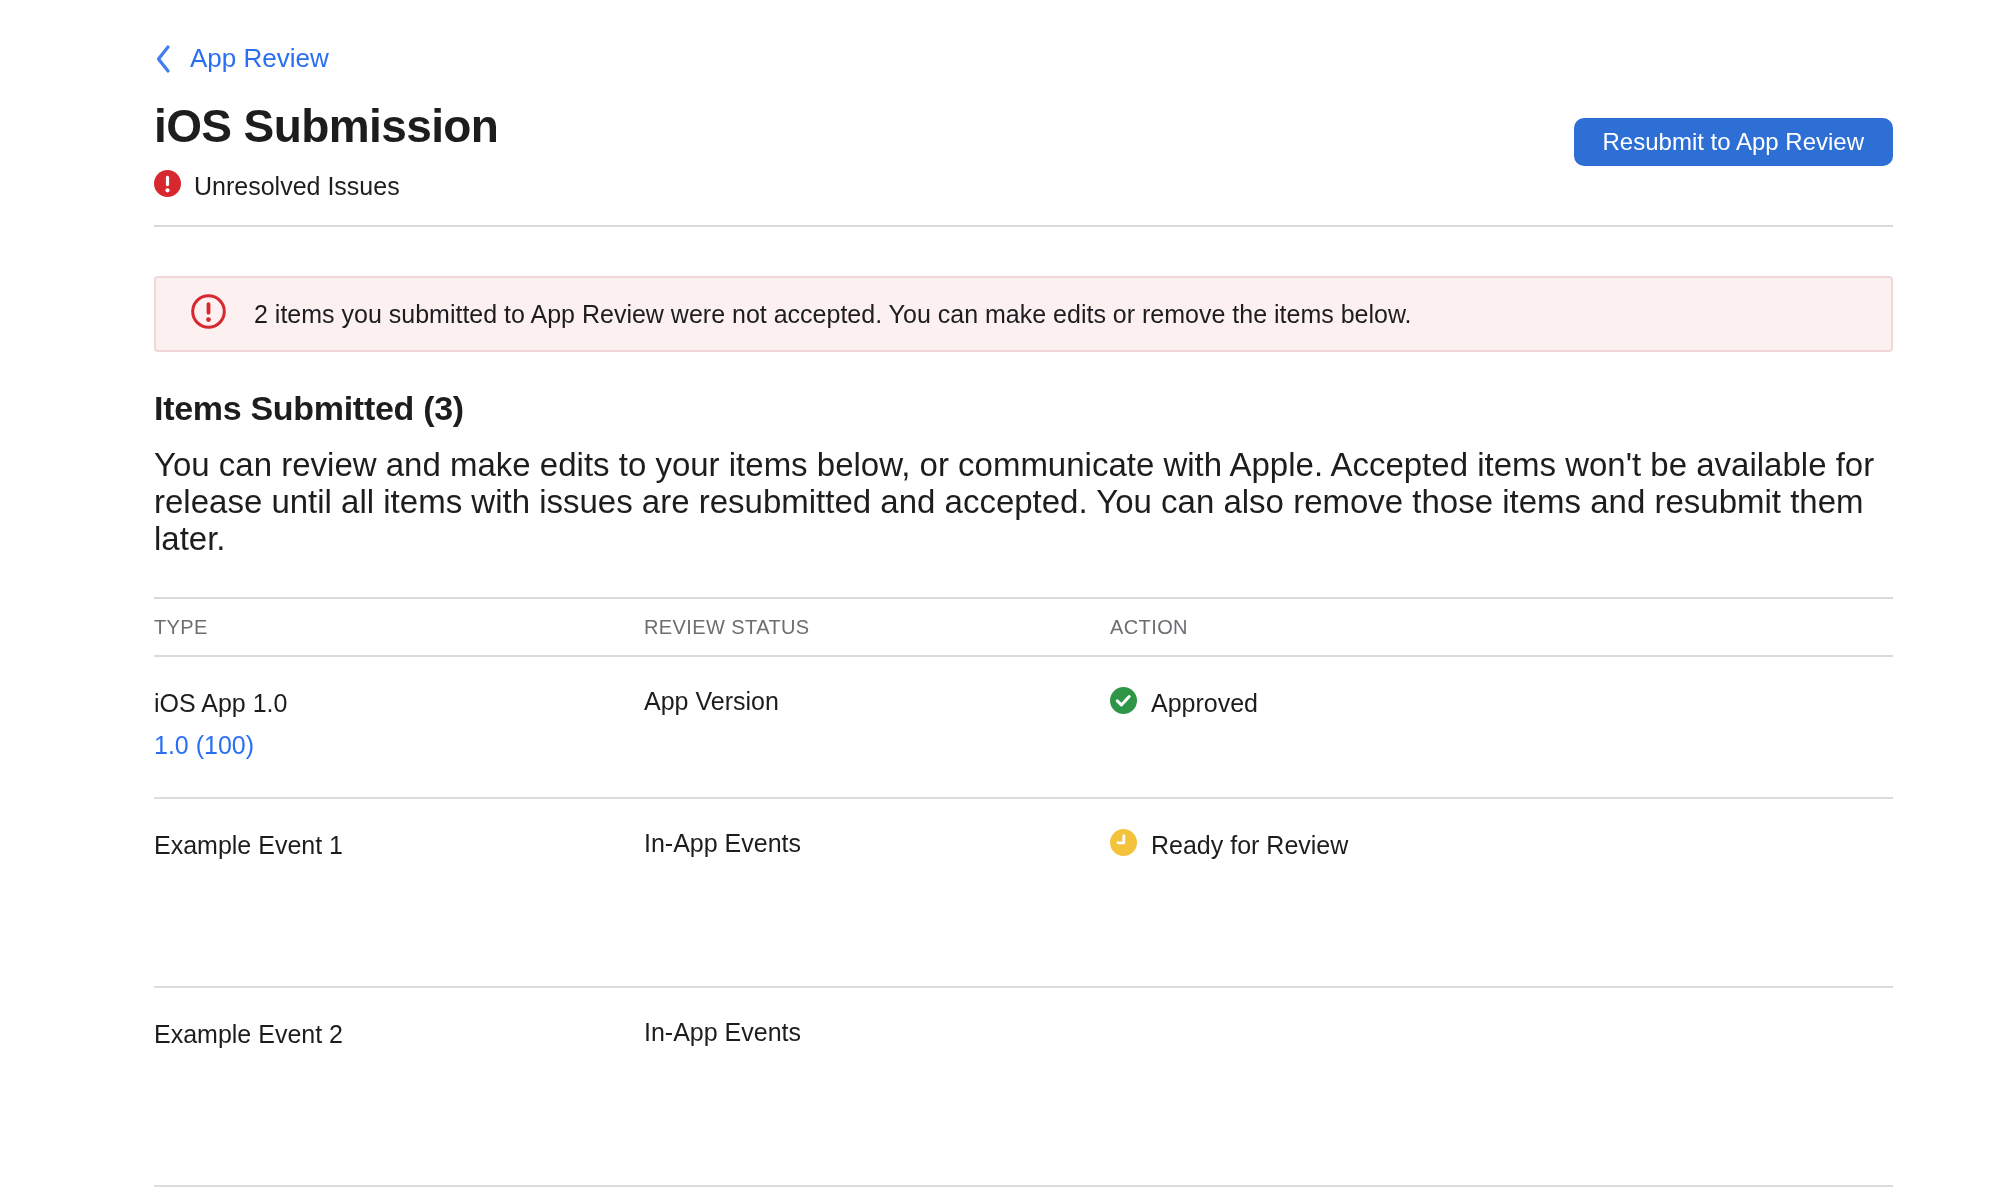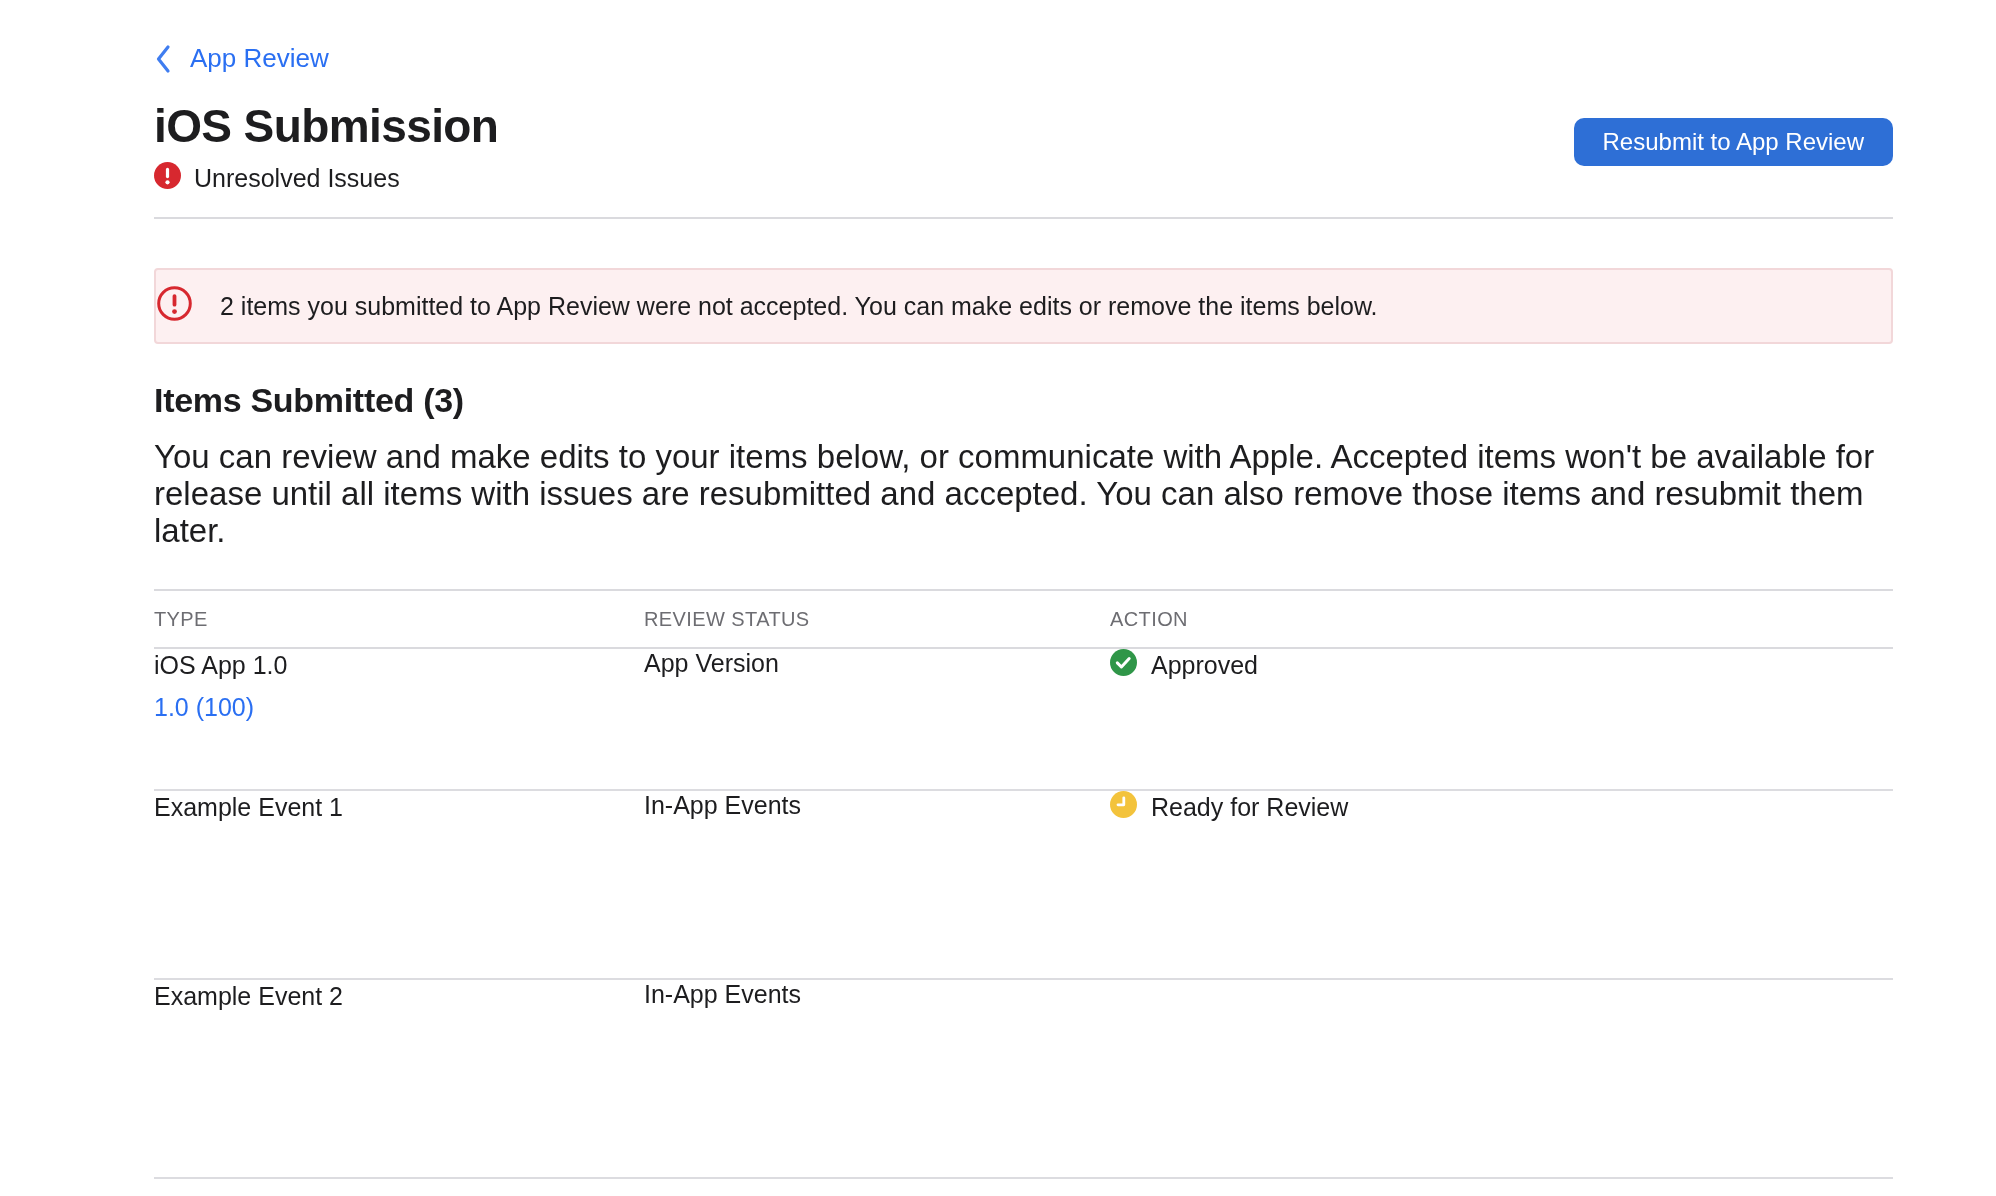--- a/index.html
+++ b/index.html
@@ -23,21 +23,21 @@
     color: #2a6ff2;
     font-size: 26px;
     text-decoration: none;
     cursor: pointer;
   }
   .back-link .chev { display: inline-flex; color: #3f7df0; }
 
   
   .header-row { display: flex; justify-content: space-between; align-items: flex-start; margin-top: 20px; }
   .page-title { margin: 0; font-size: 46px; font-weight: 700; letter-spacing: -0.6px; line-height: 56px; }
-  .status-row { display: flex; align-items: center; gap: 13px; margin-top: 8px; font-size: 25px; color: #1d1d1f; }
+  .status-row { display: flex; align-items: center; gap: 13px; margin-top: 16px; font-size: 25px; color: #1d1d1f; }
   .resubmit-btn {
     margin-top: 20px;
     height: 48px;
     padding: 4px 29px;
     background: #2e6fd6;
     color: #ffffff;
     font-family: "Liberation Sans", sans-serif;
     font-size: 24px;
     border: none;
     border-radius: 10px;
@@ -51,20 +51,21 @@
   .alert-banner {
     margin-top: 49px;
     box-sizing: border-box;
     height: 76px;
     background: #fdf0f1;
     border: 2px solid #f2d7d9;
     border-radius: 4px;
     display: flex;
     align-items: center;
     gap: 27px;
+    padding-left: 34px;
     font-size: 25px;
     color: #1d1d1f;
   }
 
   .items-heading { margin: 34px 0 0 0; font-size: 34px; font-weight: 700; letter-spacing: -0.3px; line-height: 44px; }
   .items-desc { margin: 16px 0 0 0; font-size: 33px; line-height: 37px; width: 1730px; color: #1d1d1f; }
 
   
   .items-table { margin-top: 40px; }
   .thead, .trow {
@@ -77,20 +78,21 @@
     align-items: center;
     border-top: 2px solid #dadade;
     border-bottom: 2px solid #dadade;
     color: #6d6d72;
     font-size: 20px;
     letter-spacing: 0.4px;
   }
   .trow {
     box-sizing: border-box;
     border-bottom: 2px solid #dcdce0;
+    padding-top: 30px;
     font-size: 25px;
     align-items: start;
   }
   .row-h1 { height: 142px; }
   .row-h2 { height: 189px; }
   .row-h3 { height: 199px; }
   .cell-item .item-name { line-height: 32px; }
   .cell-item .item-link {
     display: inline-block;
     margin-top: 10px;

